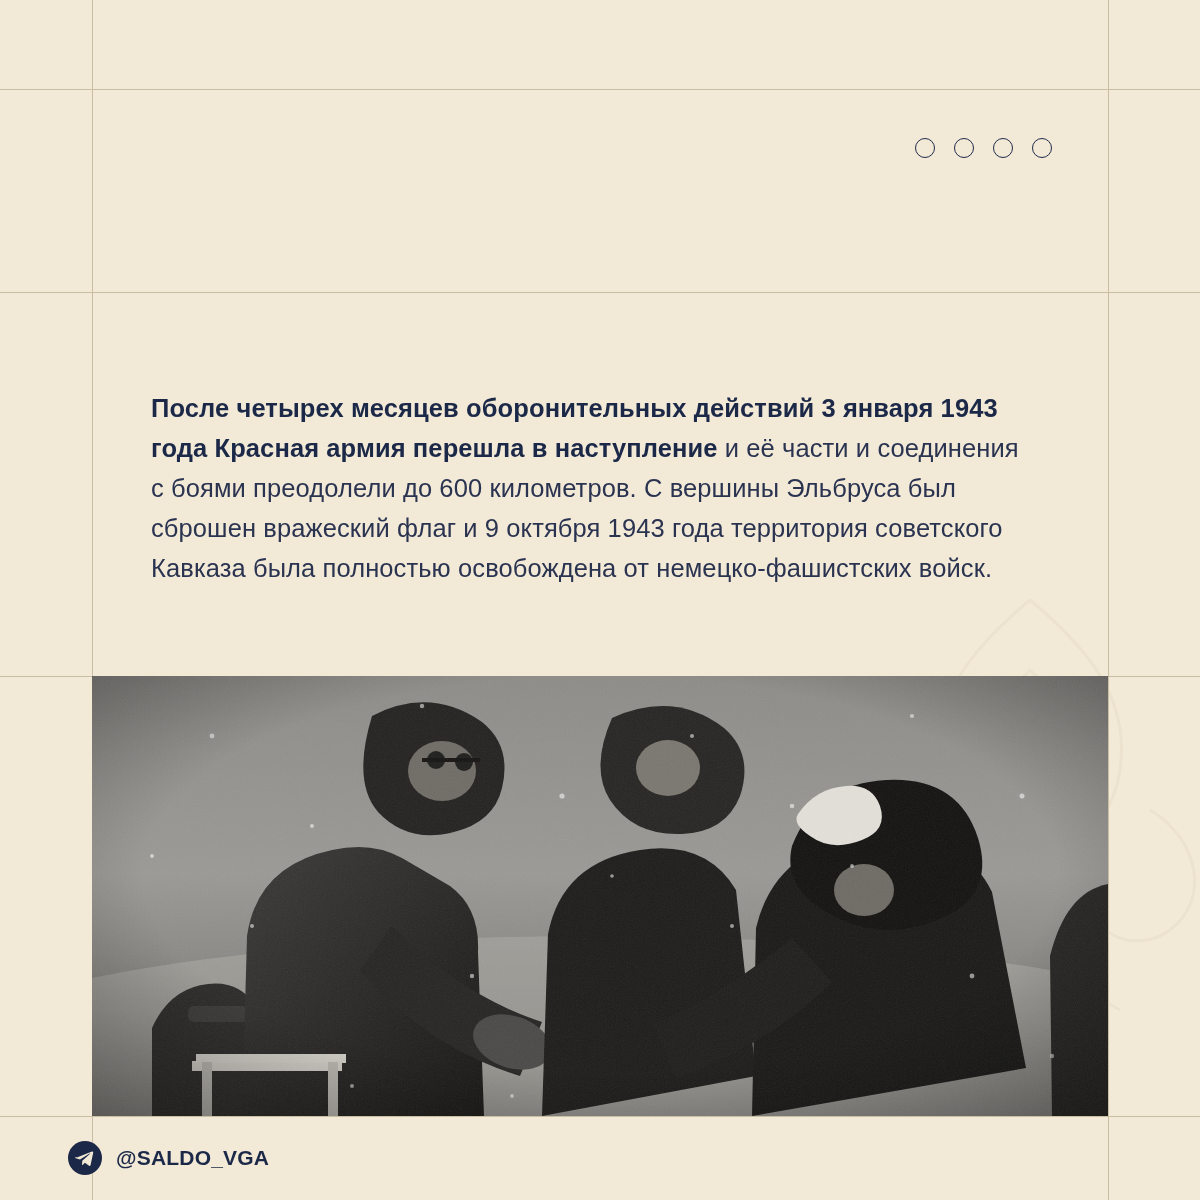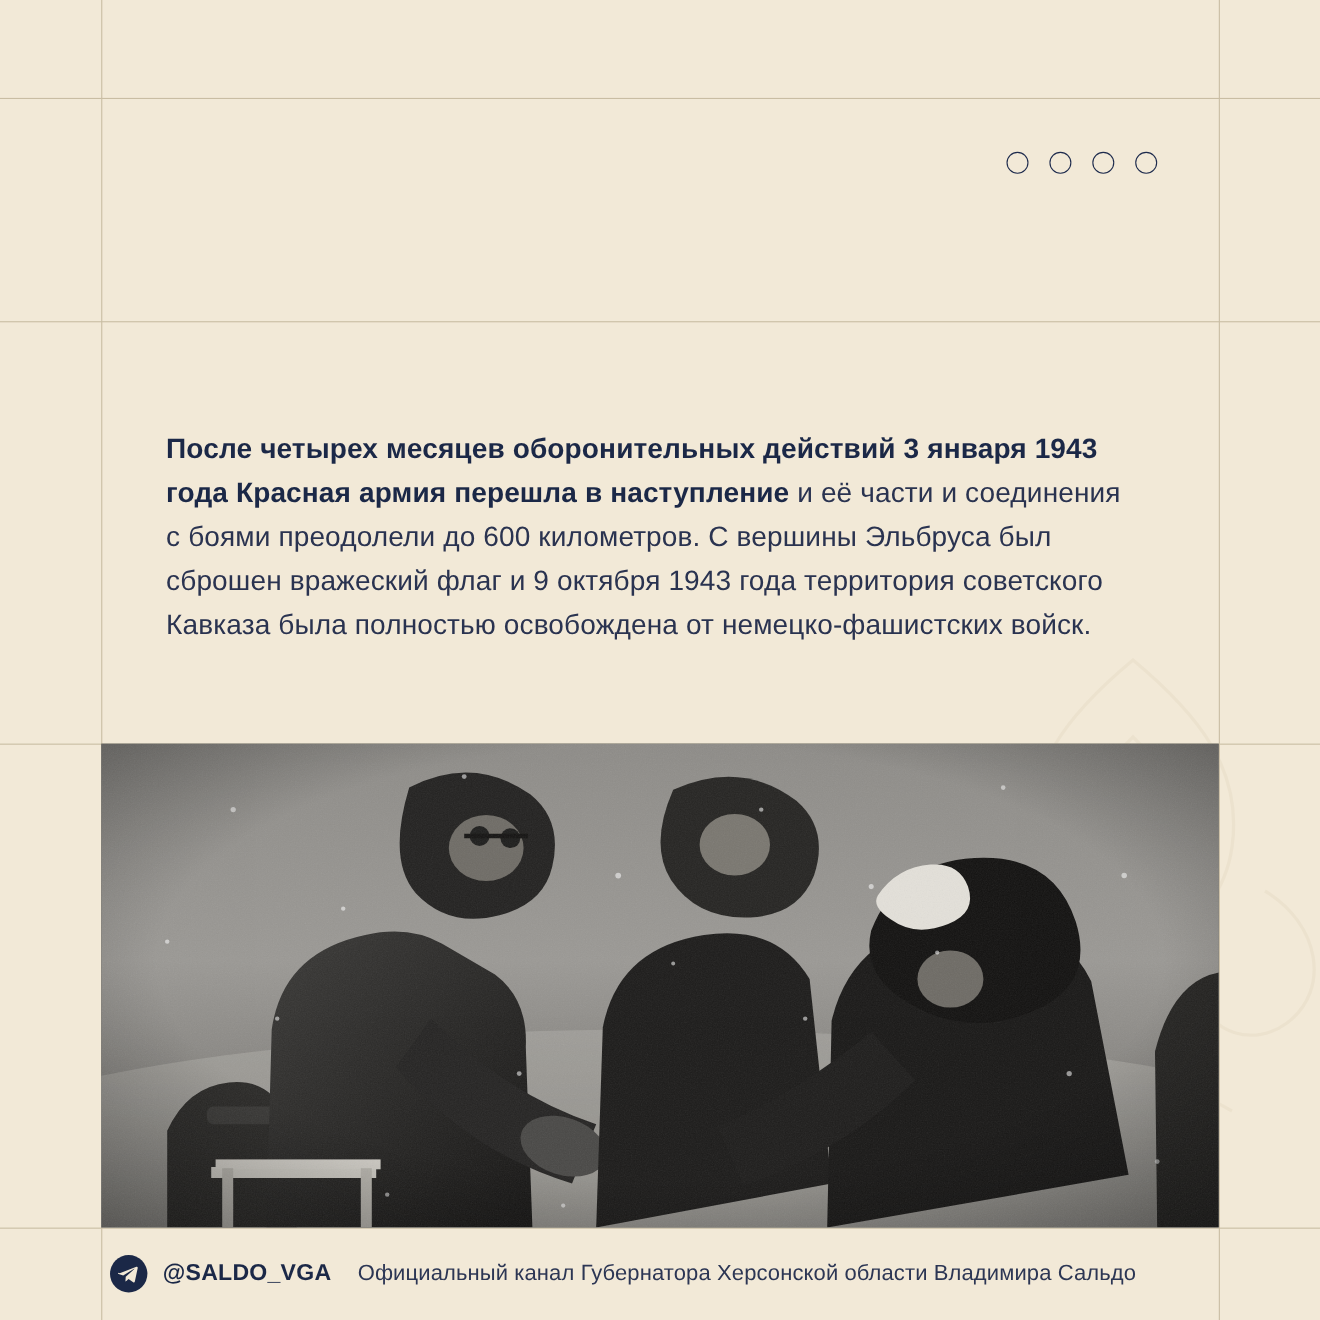--- a/index.html
+++ b/index.html
@@ -116,21 +116,21 @@
 
   
   #footer {
     position: absolute;
     left: 0;
     right: 0;
     top: 1116px;
     height: 84px;
     display: flex;
     align-items: center;
-    padding-left: 100px;
+    padding-left: 68px;
     box-sizing: border-box;
   }
   #tg-icon {
     width: 34px;
     height: 34px;
     border-radius: 50%;
     background: #1b2847;
     display: flex;
     align-items: center;
     justify-content: center;
@@ -283,16 +283,15 @@
     </svg>
   </div>
 
   <div id="footer">
     <span id="tg-icon">
       <svg width="20" height="20" viewBox="0 0 24 24" aria-hidden="true">
         <path d="M2.2 11.4 20.4 4.3c.9-.34 1.7.22 1.4 1.56l-3.1 14.6c-.24 1.1-.9 1.36-1.82.85l-5.03-3.7-2.43 2.34c-.27.27-.5.5-1.02.5l.36-5.13 9.35-8.45c.4-.36-.09-.56-.63-.2L6.0 13.9l-4.98-1.56c-1.08-.34-1.1-1.08.18-1.6z" fill="#f2e9d7"></path>
       </svg>
     </span>
     <span id="handle">@SALDO_VGA</span>
-    <span id="footer-desc">Официальный канал Губернатора Херсонской области Владимира Сальдо</span>
   </div>
 
 </div>
 
 </body></html>

